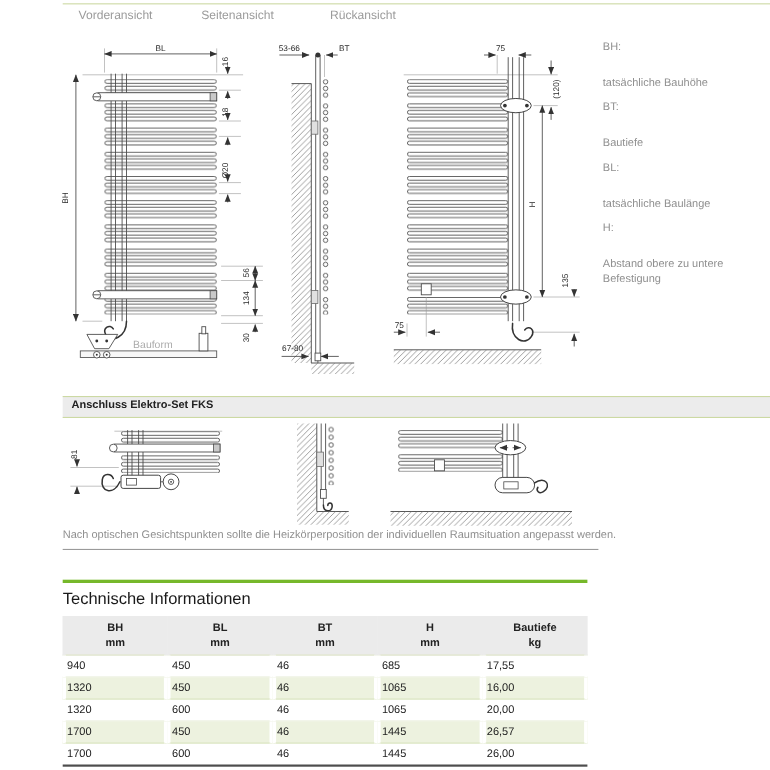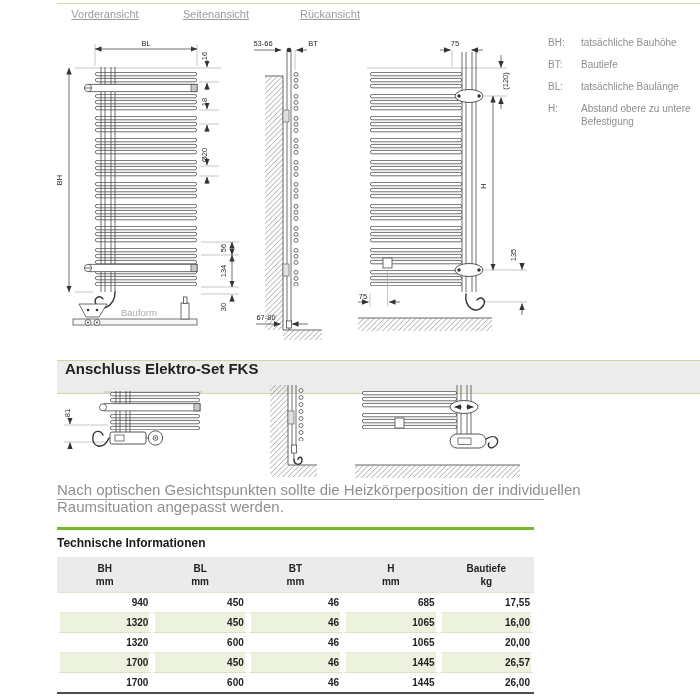--- a/index.html
+++ b/index.html
@@ -1,35 +1,35 @@
 <!DOCTYPE html>
 <html><head>
 <meta charset="utf-8">
 <style>
   html,body{margin:0;padding:0;background:#fff;}
   body{font-family:"Liberation Sans","DejaVu Sans",sans-serif;-webkit-font-smoothing:antialiased;}
   .page{position:relative;width:700px;height:700px;background:#fff;overflow:hidden;}
   .abs{position:absolute;}
   .hairline{height:1px;background:#ccd9a3;}
-  .view-title{font-size:11px;color:#9b9b9b;text-align:center;text-decoration:underline;}
+  .view-title{font-size:11px;color:#9b9b9b;text-align:center;}
   .legend{font-size:10px;color:#8f8f8f;line-height:13px;}
-  .legend-item{display:flex;margin-bottom:9px;}
+  .legend-item{display:flex;margin-bottom:9px;flex-direction:column;}
   .legend-key{width:33px;flex:0 0 33px;}
   .legend-text{width:117px;}
   .elektro-bar{background:#ececec;border-top:1px solid #ccd9a3;border-bottom:1px solid #ccd9a3;
-    font-size:15px;font-weight:bold;color:#222;line-height:16px;padding-left:8px;box-sizing:border-box;height:34px;}
-  .note{font-size:15px;color:#8f8f8f;}
+    font-size:10px;font-weight:bold;color:#222;line-height:16px;padding-left:8px;box-sizing:border-box;height:20px;}
+  .note{font-size:10px;color:#8f8f8f;}
   .rule{height:1px;background:#9a9a9a;}
   .greenline{height:3px;background:#76b82a;}
-  .tech-title{font-size:12px;font-weight:bold;color:#1a1a1a;margin:6px 0 7px 0;}
+  .tech-title{font-size:15px;font-weight:normal;color:#1a1a1a;margin:6px 0 7px 0;}
   table.tech{border-collapse:separate;border-spacing:0;table-layout:fixed;width:477px;font-size:10px;color:#222;}
   table.tech thead td{background:#ebebeb;font-weight:bold;text-align:center;padding:5px 0 4px 0;line-height:13px;
     border-left:3px solid #ebebeb;border-right:3px solid #ebebeb;border-bottom:1px solid #dfe6c8;}
-  table.tech tbody td{text-align:right;height:17px;border-bottom:1px solid #e6ecd6;
-    border-left:3px solid #fff;border-right:3px solid #fff;font-weight:bold;}
+  table.tech tbody td{text-align:left;height:17px;border-bottom:1px solid #e6ecd6;
+    border-left:3px solid #fff;border-right:3px solid #fff;}
   table.tech tbody tr.hl td{background:#edf2df;border-bottom-color:#d9e4bf;}
   table.tech tbody tr:last-child td{border-bottom:none;}
   .tbl-bottom{height:2px;background:#4d4d4d;width:477px;}
   svg{display:block;overflow:visible;}
   svg text{font-family:"Liberation Sans","DejaVu Sans",sans-serif;font-size:7.5px;fill:#2a2a2a;}
   .dim{stroke:#333;stroke-width:0.7;fill:none;marker-start:url(#mk);marker-end:url(#mk);}
   .dime{stroke:#333;stroke-width:0.7;fill:none;marker-end:url(#mk);}
   .ref{stroke:#999;stroke-width:0.55;}
   .ln{stroke:#4a4a4a;stroke-width:0.8;}
   .lnt{stroke:#555;stroke-width:0.9;}

